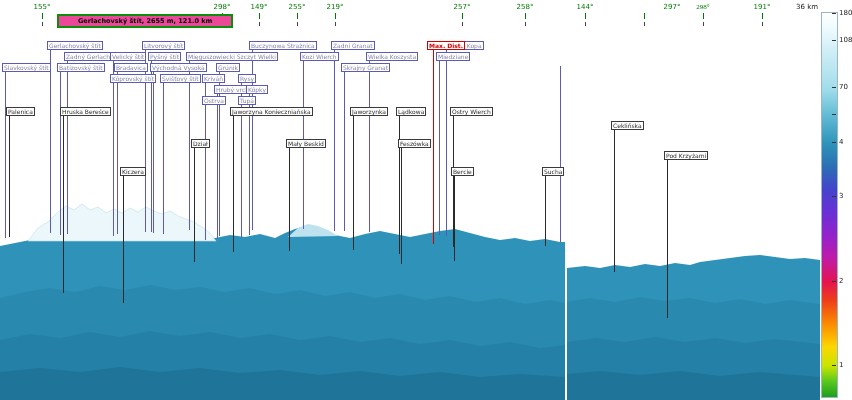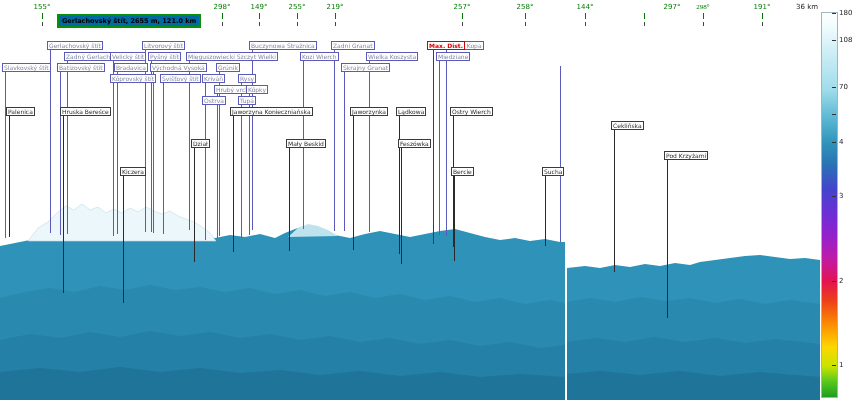--- a/index.html
+++ b/index.html
@@ -13,22 +13,22 @@
   .peak.near{border-color:#3a3a3a;color:var(--near-color,#2a2a2a);}
   .peak.red{border-color:var(--max-dist-red,#d40000);color:var(--max-dist-red,#d40000);font-weight:bold;}
   .lline{position:absolute;width:1px;z-index:4;}
   .lline.far{background:var(--far-border,#6a6ac0);}
   .lline.near{background:var(--near-color,#2a2a2a);}
   .lline.red{background:var(--max-dist-red,#d40000);}
   .bearing{position:absolute;font-size:7px;color:var(--bearing-green,#007a00);
            transform:translateX(-50%);z-index:6;white-space:nowrap;}
   .btick{position:absolute;width:1px;height:6px;background:var(--bearing-green,#007a00);z-index:6;}
   .btick.dark{height:4px;background:#444;}
-  #infobox{position:absolute;font-size:6.5px;font-weight:bold;color:#000;background:#0369a1;
-           border:2px solid var(--info-border,#0a8f0a);padding:1px 3px;z-index:7;white-space:nowrap;}
+  #infobox{position:absolute;font-size:6.5px;font-weight:bold;color:#000;background:#ec4899;
+           border:2px solid var(--info-border,#0a8f0a);padding:1px 19px;z-index:7;white-space:nowrap;}
   #bar{position:absolute;z-index:7;border:1px solid #9db6c2;}
   .cb-label{position:absolute;font-size:7px;color:#222;z-index:8;white-space:nowrap;}
   .cb-tickmark{position:absolute;width:4px;height:1px;background:#333;z-index:8;}
 </style>
 </head>
 <body>
 
 <div id="app">
 
   <svg id="terrain" width="852" height="400" viewBox="0 0 852 400">

